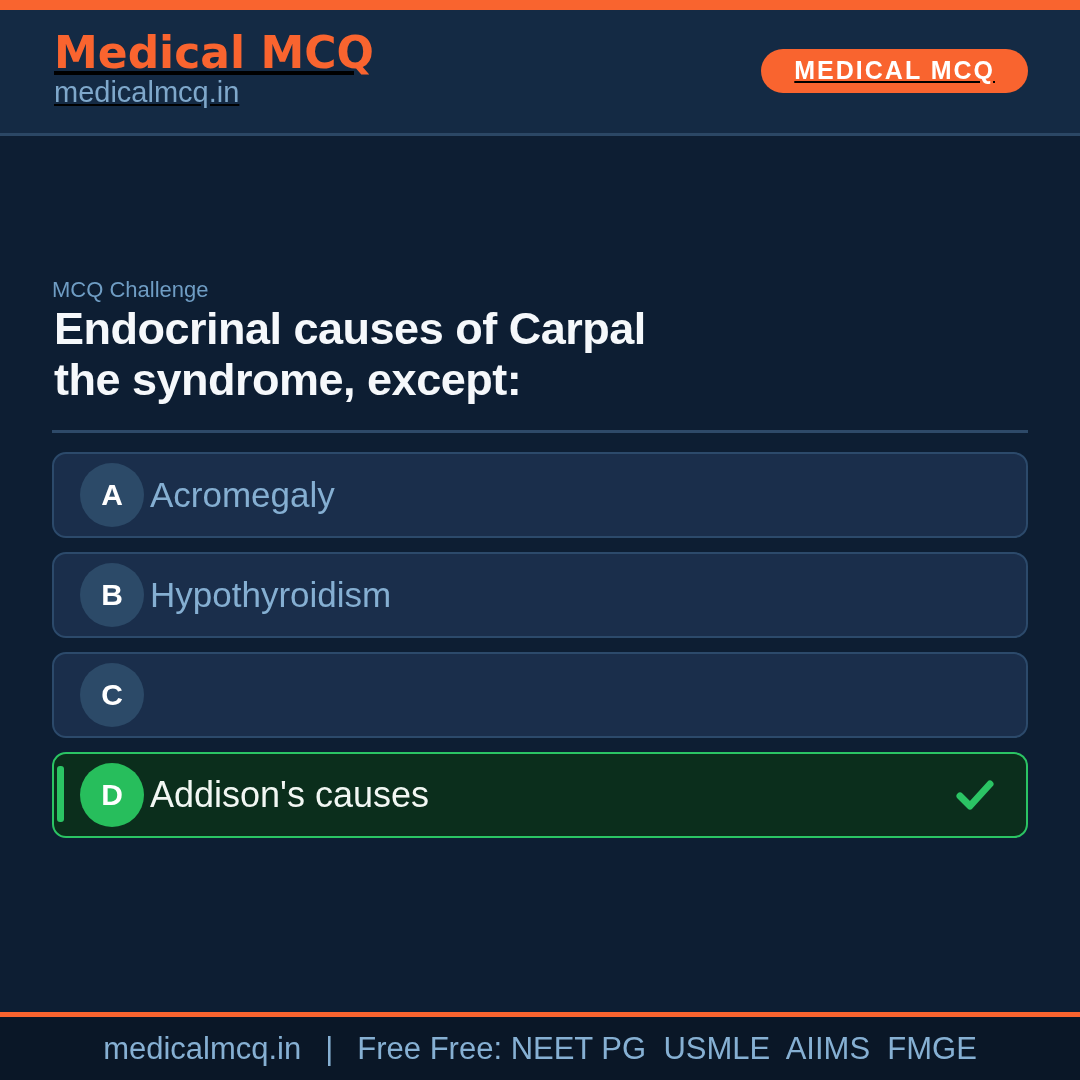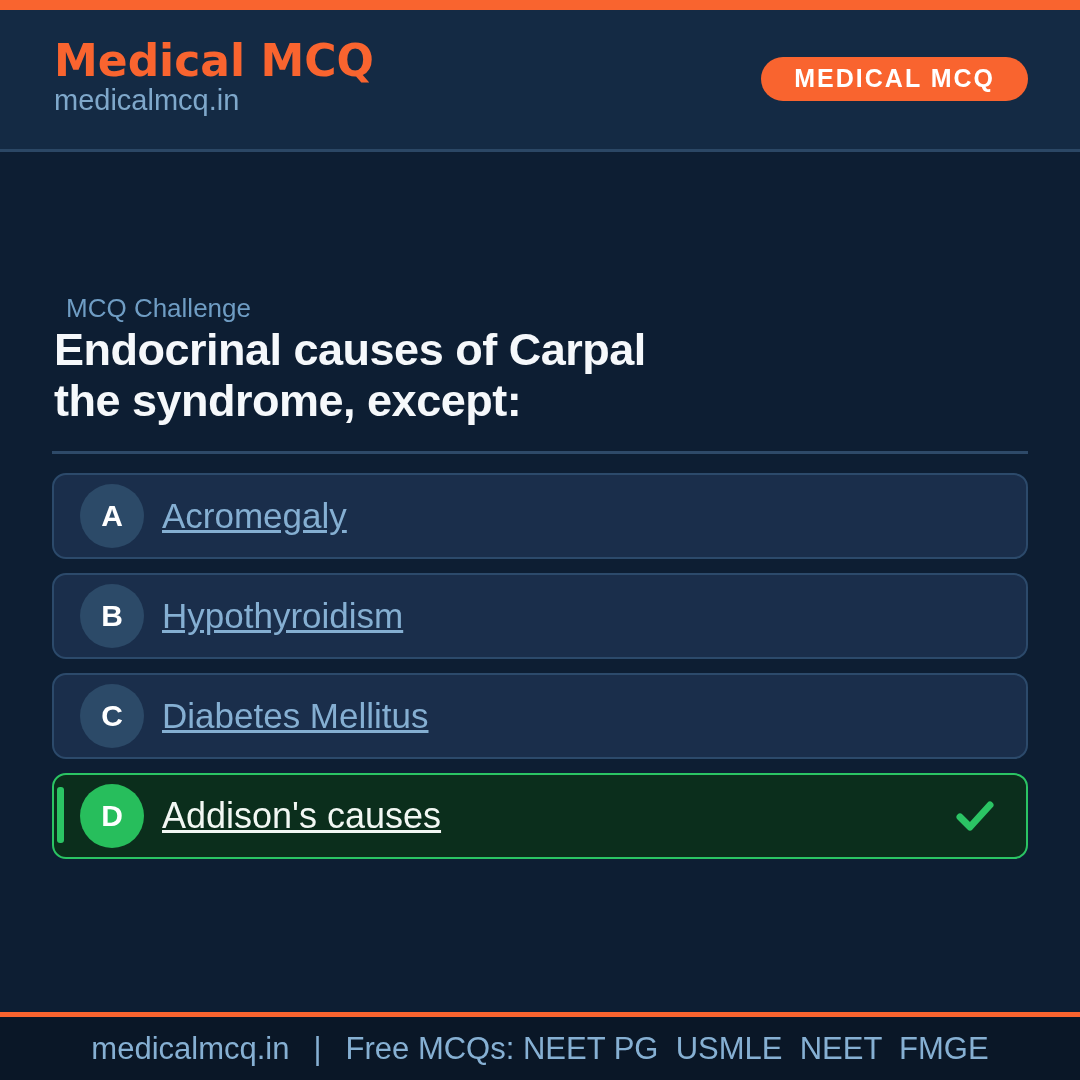--- a/index.html
+++ b/index.html
@@ -10,55 +10,56 @@
   }
   *{margin:0;padding:0;box-sizing:border-box;}
   html,body{width:1080px;height:1080px;overflow:hidden;}
   body{
     background:var(--bg-main);
     font-family:"Liberation Sans", sans-serif;
     display:flex;flex-direction:column;
   }
   .topbar{height:10px;background:var(--orange);flex:none;}
   header{
-    height:142px;flex:none;background:var(--bg-header);
+    height:126px;flex:none;background:var(--bg-header);
     border-bottom:3px solid var(--header-border);
     display:flex;align-items:center;justify-content:space-between;
     padding:0 52px 6px 54px;
+    text-decoration:underline;
   }
   .brand-title{
     font-family:"DejaVu Sans", sans-serif;
     font-size:44px;font-weight:bold;color:var(--orange);line-height:1.05;
   }
   .brand-subtitle{font-size:29px;color:var(--subtitle-text);margin-top:2px;line-height:1.0;}
   .badge{
     height:44px;padding:0 33px;border-radius:999px;background:var(--orange);
     display:flex;align-items:center;color:#fff;font-weight:bold;font-size:25px;
     letter-spacing:2px;margin-top:4px;
   }
   main{flex:1;padding:0 52px;}
-  .eyebrow{margin-top:141px;margin-left:14px;font-size:26px;color:var(--eyebrow-text);line-height:1.2;}
+  .eyebrow{margin-top:141px;margin-left:0;font-size:22px;color:var(--eyebrow-text);line-height:1.2;}
   h1.question{
     margin-left:2px;font-size:45px;line-height:51px;font-weight:bold;
     color:var(--white);letter-spacing:-0.5px;
   }
   h1.question span{display:block;}
   .divider{margin-top:25px;height:3px;background:#2E4A69;border:none;}
   .options{margin-top:19px;display:flex;flex-direction:column;gap:14px;}
   .opt{
     position:relative;height:86px;border-radius:14px;
     background:var(--card-bg);border:2px solid var(--card-border);
     display:flex;align-items:center;padding:0 26px;cursor:pointer;
   }
   .opt .letter{
     width:64px;height:64px;border-radius:50%;background:var(--circle-bg);
     color:#fff;font-weight:bold;font-size:30px;
     display:flex;align-items:center;justify-content:center;flex:none;
   }
-  .opt .label{margin-left:18px;font-size:35px;color:var(--option-text);text-decoration:underline;}
+  .opt .label{margin-left:6px;font-size:35px;color:var(--option-text);}
   .opt.correct{background:var(--green-card-bg);border-color:var(--green);}
   .opt.correct .letter{background:var(--green-badge);}
   .opt.correct .label{color:#F2F7F3;font-size:36px;}
   .opt .accent{
     position:absolute;left:3px;top:12px;bottom:14px;width:7px;
     background:var(--green);border-radius:3px;
   }
   .check{margin-left:auto;margin-right:6px;flex:none;display:flex;align-items:center;}
   .footer-accent{height:5px;background:var(--orange);flex:none;}
   footer{
@@ -98,21 +99,20 @@
       <span class="label">Acromegaly</span>
     </div>
 
     <div class="opt">
       <span class="letter">B</span>
       <span class="label">Hypothyroidism</span>
     </div>
 
     <div class="opt">
       <span class="letter">C</span>
-      <span class="label">Diabetes Mellitus</span>
     </div>
 
     <div class="opt correct">
       <span class="accent"></span>
       <span class="letter">D</span>
       <span class="label">Addison's causes</span>
       <span class="check">
         <svg width="38" height="32" viewBox="0 0 38 32">
           <path d="M4 17 L14 27 L34 5" fill="none" stroke="#2BC464" stroke-width="7" stroke-linecap="round" stroke-linejoin="round"></path>
         </svg>
@@ -120,14 +120,14 @@
     </div>
 
   </div>
 </main>
 
 <div class="footer-accent"></div>
 
 <footer>
   <span class="site">medicalmcq.in</span>
   <span class="sep">|</span>
-  <span class="tagline">Free MCQs: NEET PG  USMLE  NEET  FMGE</span>
+  <span class="tagline">Free Free: NEET PG  USMLE  AIIMS  FMGE</span>
 </footer>
 
 </body></html>

